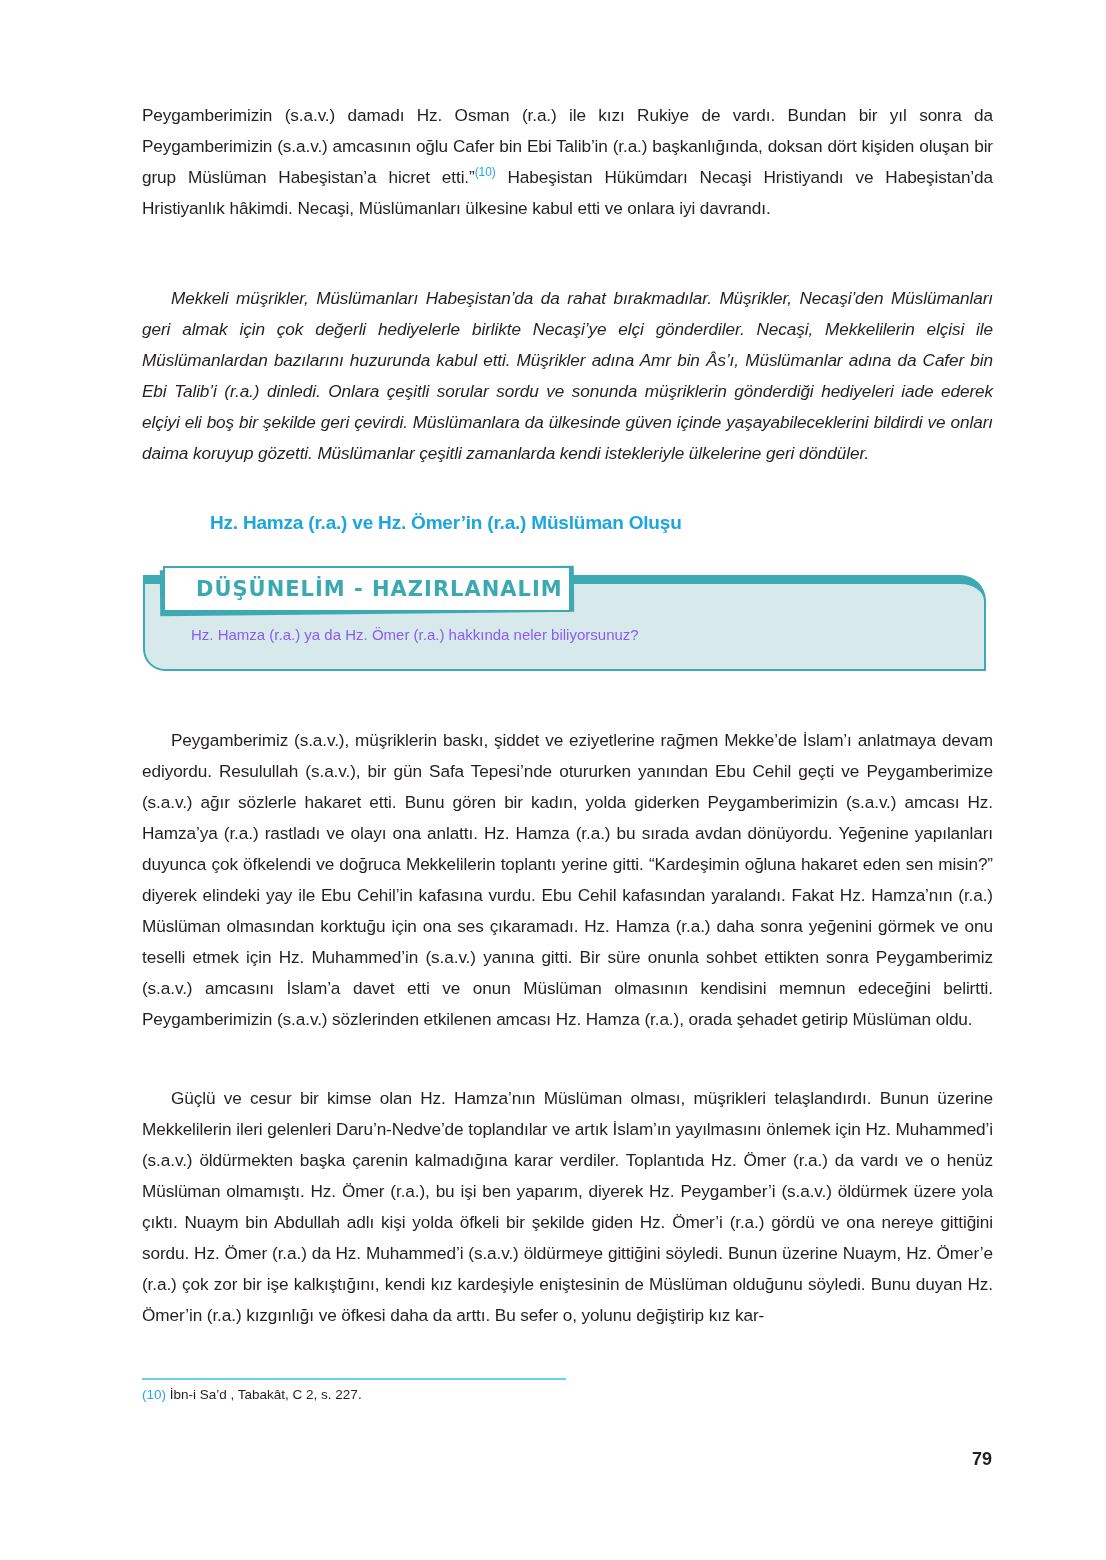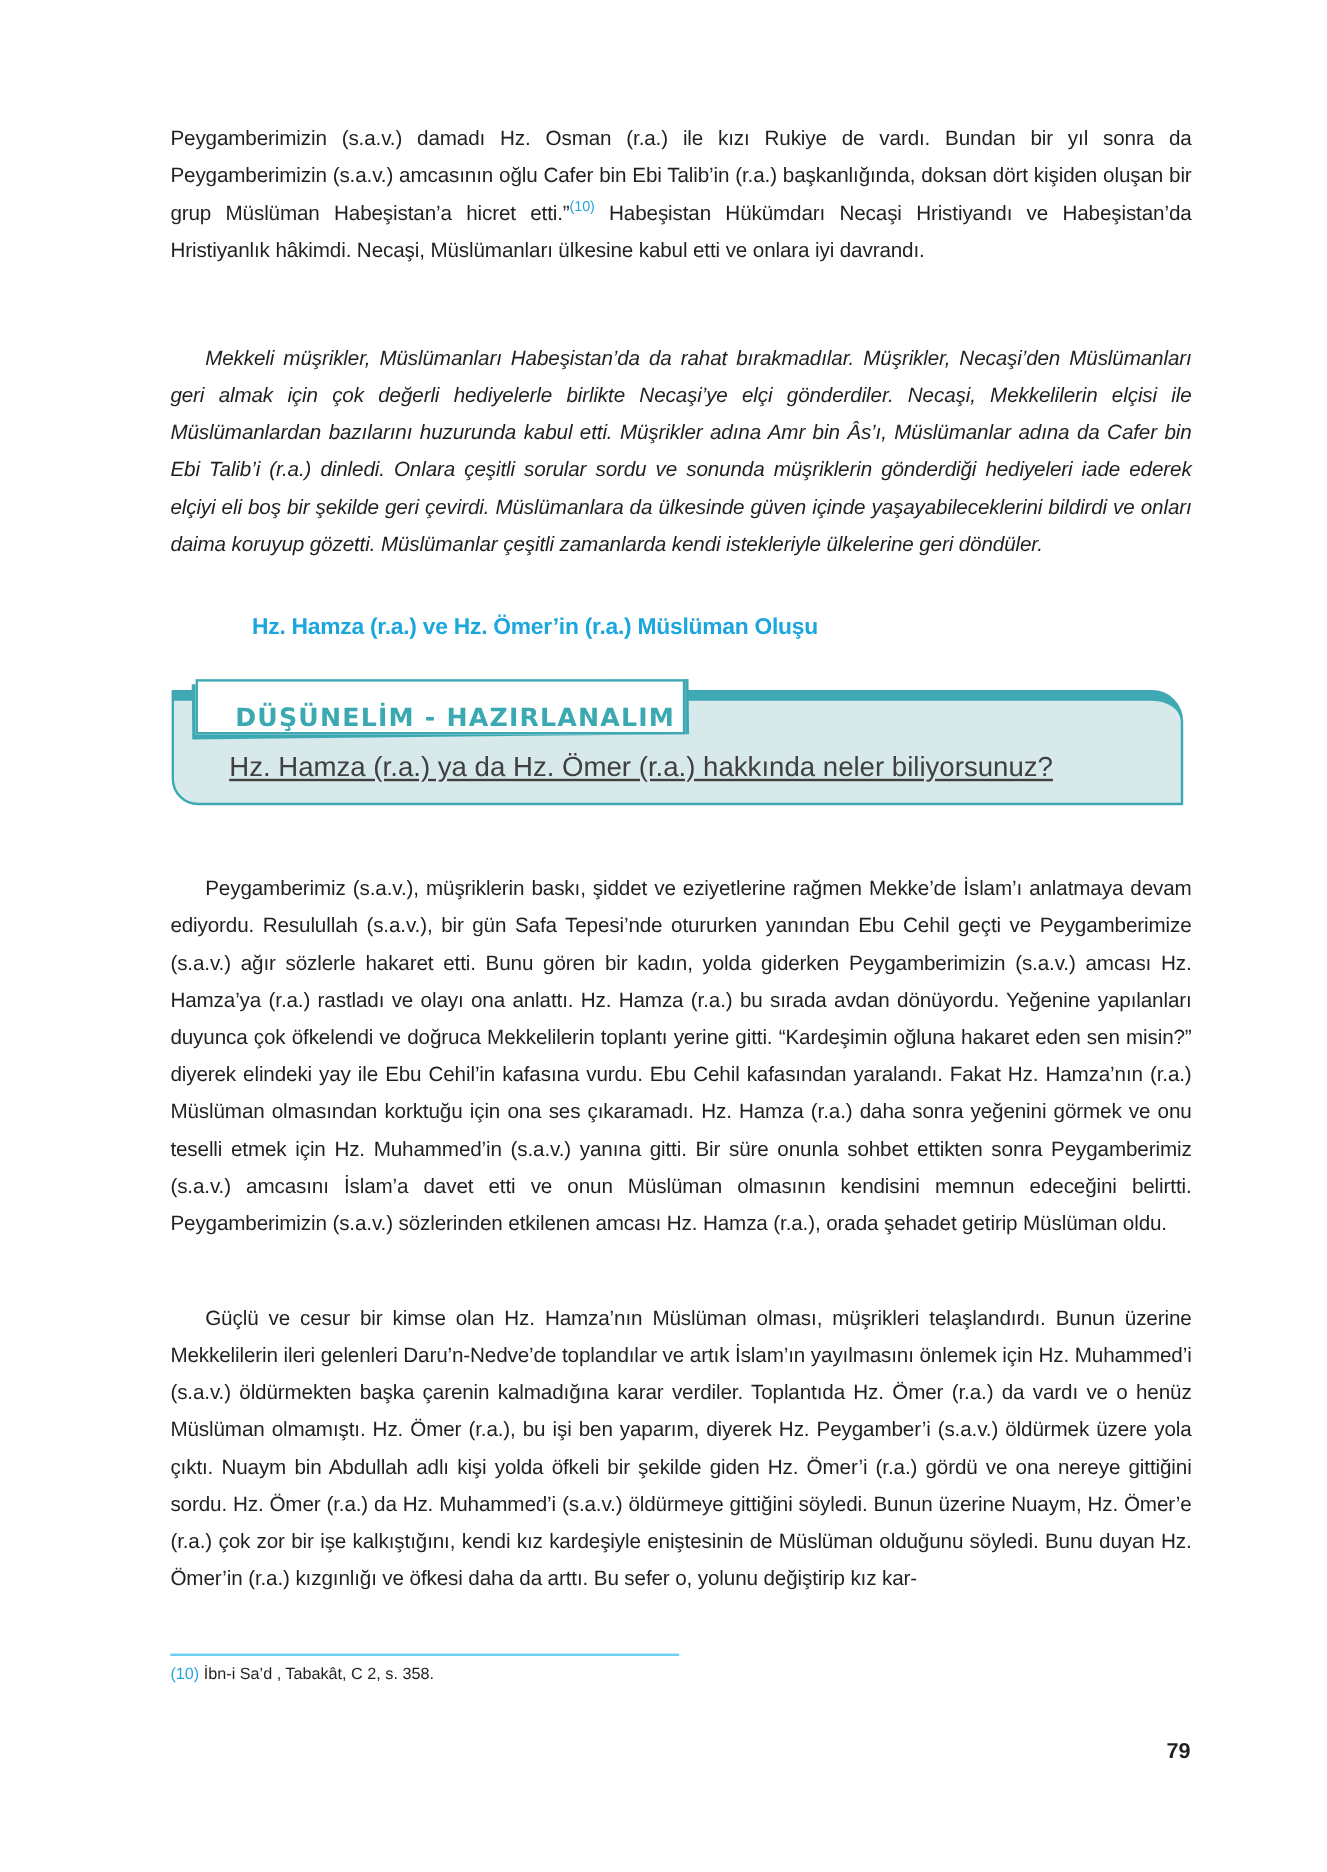--- a/index.html
+++ b/index.html
@@ -25,28 +25,28 @@
     background: #d8e9eb; border: 2px solid #3fa9b3; border-top: 9px solid #3fa9b3;
     border-radius: 0 26px 0 22px; box-sizing: border-box;
   }
   .think-tab-shadow {
     position: absolute; left: 160px; top: 568px; width: 414px; height: 46px;
     background: #3fa9b3; transform: rotate(-0.6deg);
   }
   .think-tab {
     position: absolute; left: 163px; top: 566px; width: 408px; height: 46px;
     background: #ffffff; border: 2px solid #3fa9b3; box-sizing: border-box;
-    display: flex; align-items: flex-end; padding-left: 31px;
+    display: flex; align-items: center; padding-left: 31px;
   }
   .think-tab span {
     font-family: "DejaVu Sans", sans-serif; font-weight: bold; font-size: 21px;
     color: #3aa9b2; letter-spacing: 1px;
   }
   .think-question {
-    position: absolute; left: 191px; top: 626px; font-size: 23px; color: #404040; text-decoration: underline;
+    position: absolute; left: 191px; top: 626px; font-size: 15px; color: #8b5cf6;
   }
   .footnote-rule {
     position: absolute; left: 142px; top: 1378px; width: 424px; height: 2px; background: #6dcff0;
   }
   .footnote {
     position: absolute; left: 142px; top: 1387px; font-size: 13.5px; color: #231f20;
   }
   .footnote .ref { color: #27a6dc; }
   .page-number {
     position: absolute; left: 972px; top: 1449px; font-size: 18px; font-weight: bold; color: #231f20;
@@ -77,16 +77,16 @@
 <div class="text-block" style="top:725px;">
   <p class="indent">Peygamberimiz (s.a.v.), müşriklerin baskı, şiddet ve eziyetlerine rağmen Mekke’de İslam’ı anlatmaya devam ediyordu. Resulullah (s.a.v.), bir gün Safa Tepesi’nde otururken yanından Ebu Cehil geçti ve Peygamberimize (s.a.v.) ağır sözlerle hakaret etti. Bunu gören bir kadın, yolda giderken Peygamberimizin (s.a.v.) amcası Hz. Hamza’ya (r.a.) rastladı ve olayı ona anlattı. Hz. Hamza (r.a.) bu sırada avdan dönüyordu. Yeğenine yapılanları duyunca çok öfkelendi ve doğruca Mekkelilerin toplantı yerine gitti. “Kardeşimin oğluna hakaret eden sen misin?” diyerek elindeki yay ile Ebu Cehil’in kafasına vurdu. Ebu Cehil kafasından yaralandı. Fakat Hz. Hamza’nın (r.a.) Müslüman olmasından korktuğu için ona ses çıkaramadı. Hz. Hamza (r.a.) daha sonra yeğenini görmek ve onu teselli etmek için Hz. Muhammed’in (s.a.v.) yanına gitti. Bir süre onunla sohbet ettikten sonra Peygamberimiz (s.a.v.) amcasını İslam’a davet etti ve onun Müslüman olmasının kendisini memnun edeceğini belirtti. Peygamberimizin (s.a.v.) sözlerinden etkilenen amcası Hz. Hamza (r.a.), orada şehadet getirip Müslüman oldu.</p>
 </div>
 
 <div class="text-block" style="top:1083px;">
   <p class="indent">Güçlü ve cesur bir kimse olan Hz. Hamza’nın Müslüman olması, müşrikleri telaşlandırdı. Bunun üzerine Mekkelilerin ileri gelenleri Daru’n-Nedve’de toplandılar ve artık İslam’ın yayılma­sını önlemek için Hz. Muhammed’i (s.a.v.) öldürmekten başka çarenin kalmadığına karar verdiler. Toplantıda Hz. Ömer (r.a.) da vardı ve o henüz Müslüman olmamıştı. Hz. Ömer (r.a.), bu işi ben yaparım, diyerek Hz. Peygamber’i (s.a.v.) öldürmek üzere yola çıktı. Nuaym bin Abdullah adlı kişi yolda öfkeli bir şekilde giden Hz. Ömer’i (r.a.) gördü ve ona nereye gittiğini sordu. Hz. Ömer (r.a.) da Hz. Muhammed’i (s.a.v.) öldürmeye gittiğini söyledi. Bunun üzerine Nuaym, Hz. Ömer’e (r.a.) çok zor bir işe kalkıştığını, kendi kız kardeşiyle eniştesinin de Müslüman olduğunu söyledi. Bunu duyan Hz. Ömer’in (r.a.) kızgınlığı ve öfkesi daha da arttı. Bu sefer o, yolunu değiştirip kız kar-</p>
 </div>
 
 <div class="footnote-rule"></div>
 <div class="footnote">
-  <span class="ref">(10)</span><span> İbn-i Sa’d , Tabakât, C 2, s. 358.</span>
+  <span class="ref">(10)</span><span> İbn-i Sa’d , Tabakât, C 2, s. 227.</span>
 </div>
 
 <div class="page-number">79</div>
 
 </body></html>

